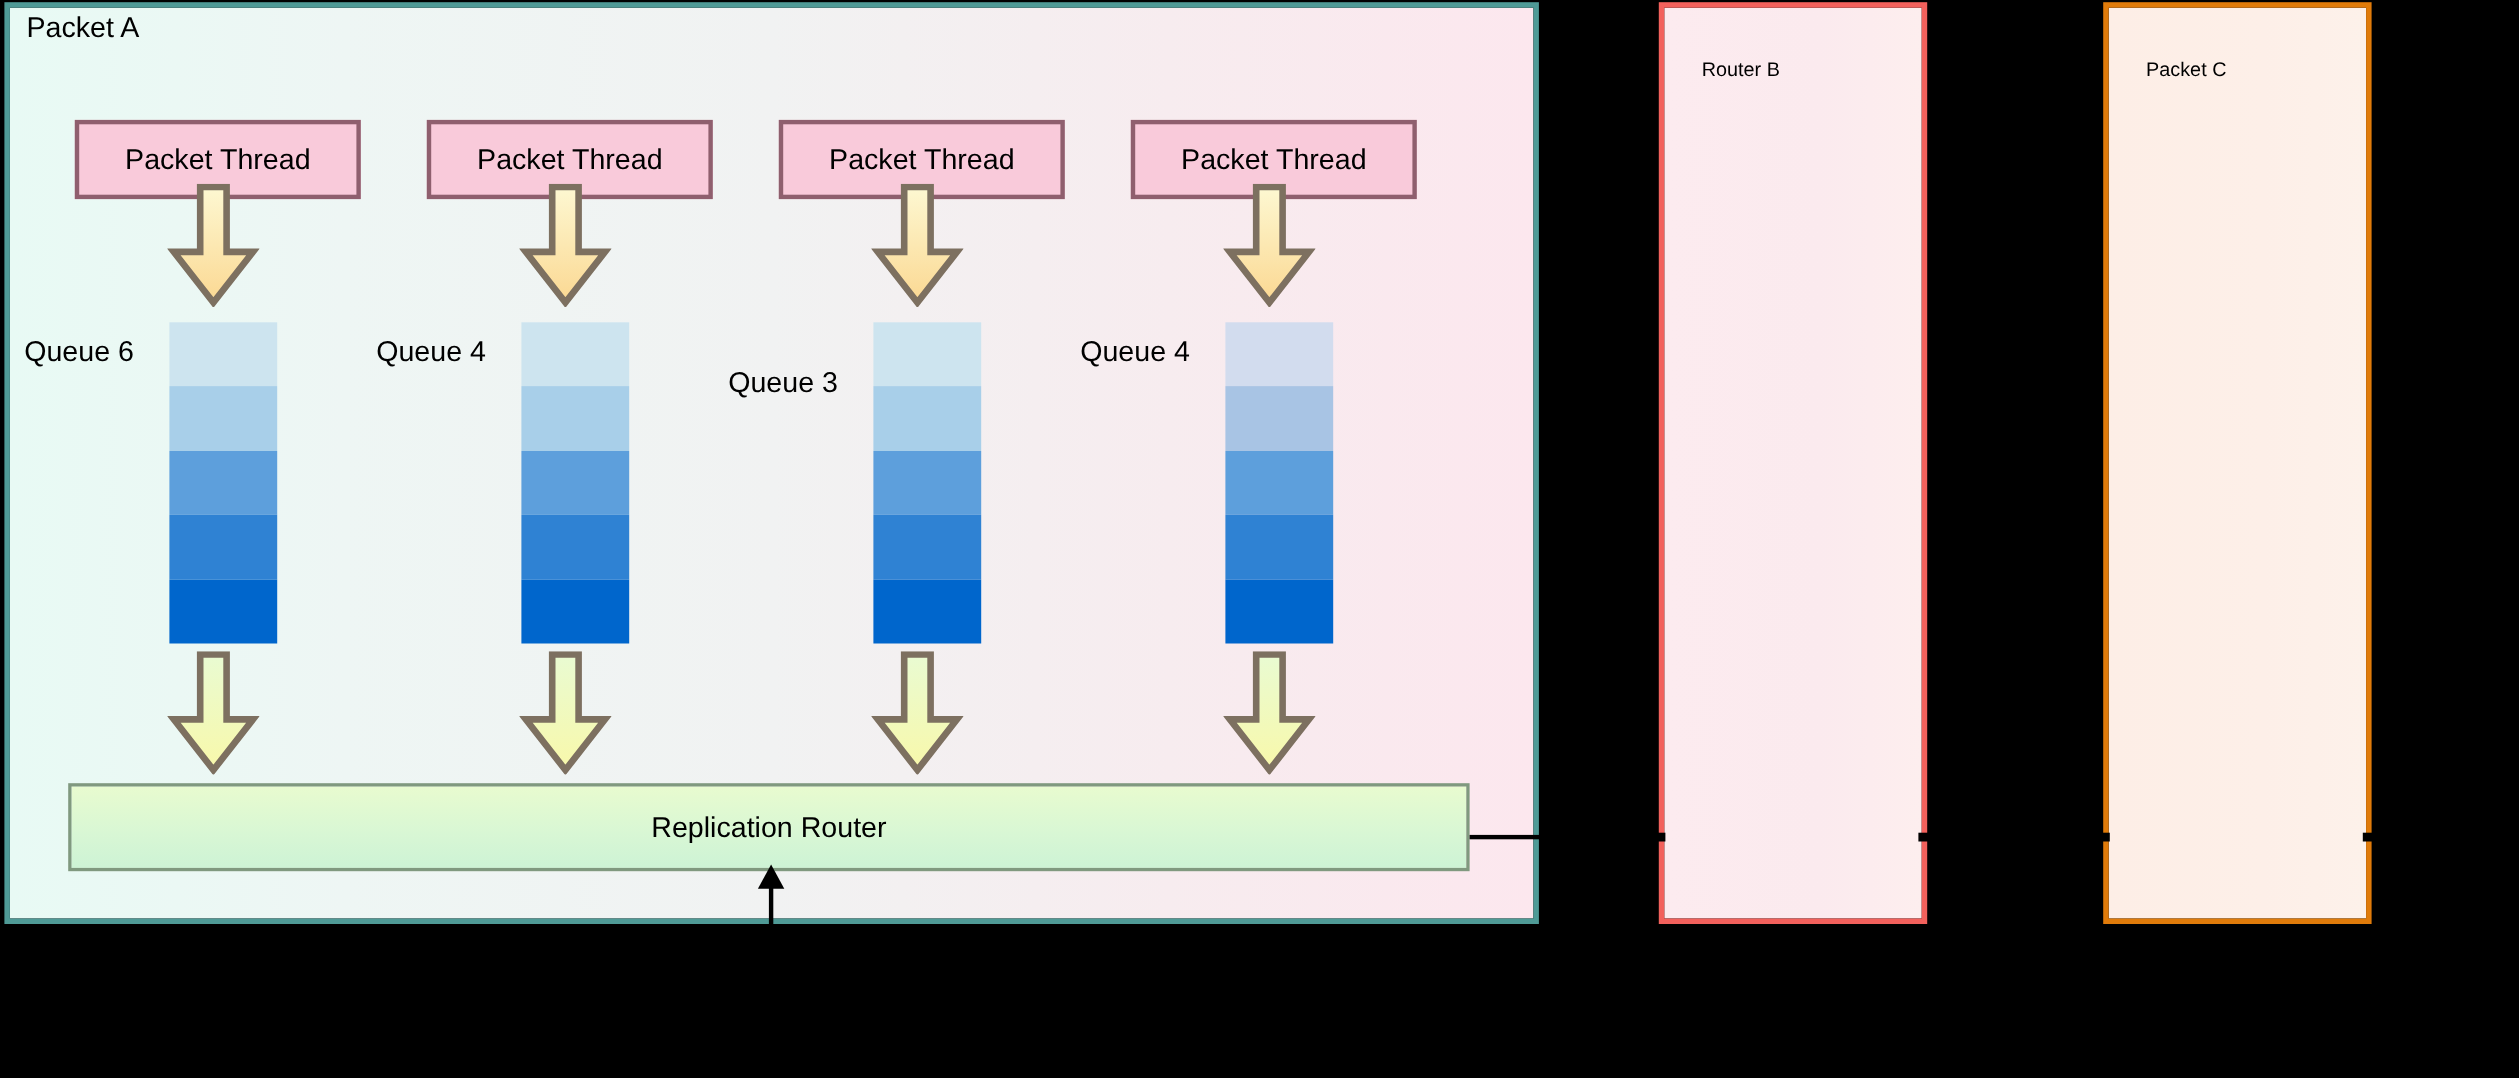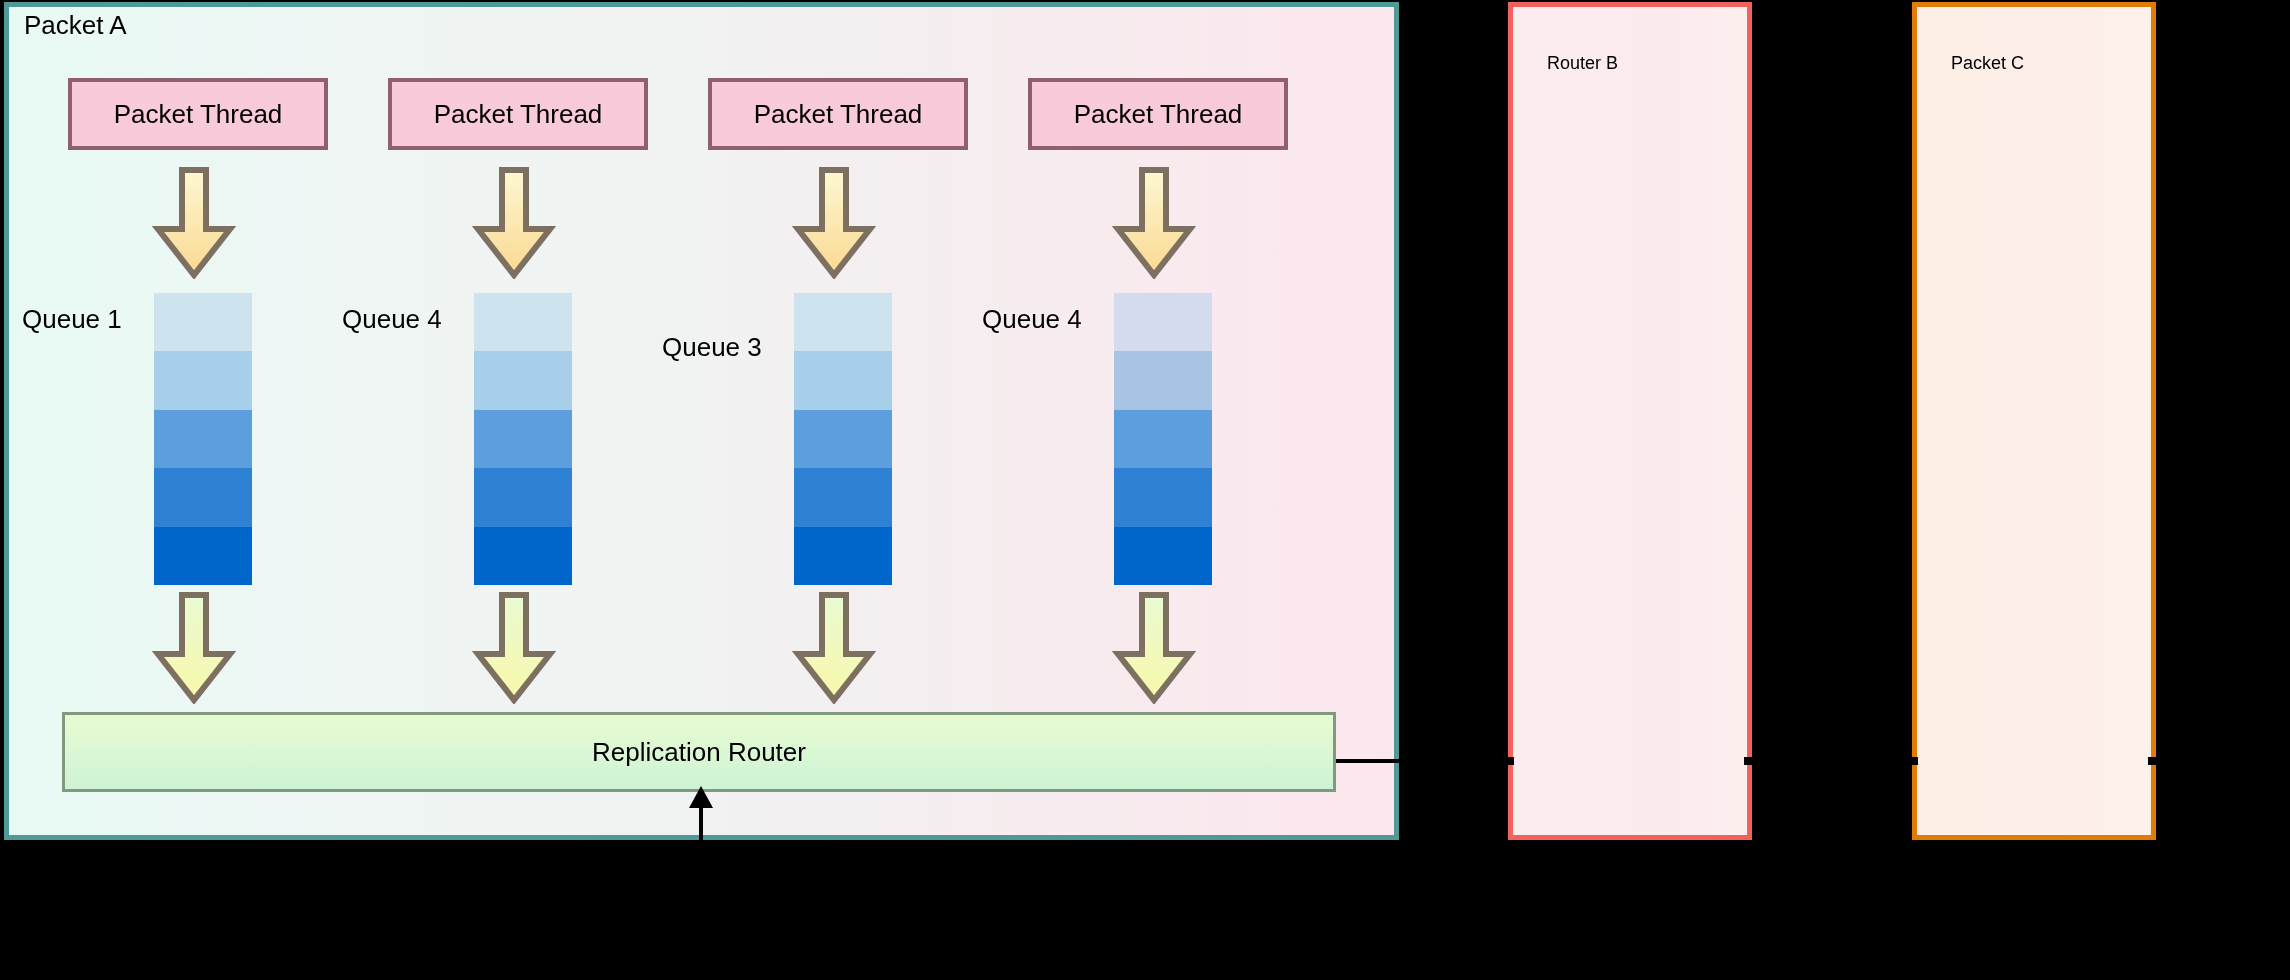--- a/index.html
+++ b/index.html
@@ -41,20 +41,21 @@
     width: 260px;
     height: 72px;
     box-sizing: border-box;
     border: 4px solid #8f5f6e;
     background: #f9cada;
     display: flex;
     align-items: center;
     justify-content: center;
     font-size: 26px;
     color: #000;
+    margin-top: 31px;
   }
   .pt0 { left: 68px;  top: 78px; }
   .pt1 { left: 388px; top: 78px; }
   .pt2 { left: 708px; top: 78px; }
   .pt3 { left: 1028px;top: 78px; }
 
   
   .arrow-down {
     position: absolute;
     width: 84px;
@@ -210,21 +211,21 @@
 <svg class="arrow-down a-top1" viewBox="0 0 84 112">
   <polygon points="30,3 54,3 54,62 78,62 42,108 6,62 30,62" fill="url(#gTop)" stroke="#7d7060" stroke-width="6"></polygon>
 </svg>
 <svg class="arrow-down a-top2" viewBox="0 0 84 112">
   <polygon points="30,3 54,3 54,62 78,62 42,108 6,62 30,62" fill="url(#gTop)" stroke="#7d7060" stroke-width="6"></polygon>
 </svg>
 <svg class="arrow-down a-top3" viewBox="0 0 84 112">
   <polygon points="30,3 54,3 54,62 78,62 42,108 6,62 30,62" fill="url(#gTop)" stroke="#7d7060" stroke-width="6"></polygon>
 </svg>
 
-<div class="queue-label ql0">Queue 1</div>
+<div class="queue-label ql0">Queue 6</div>
 <div class="queue-label ql1">Queue 4</div>
 <div class="queue-label ql2">Queue 3</div>
 <div class="queue-label ql3">Queue 4</div>
 
 <div class="queue-stack qs0">
     <div class="queue-cell" style="background: rgb(205, 228, 239);"></div>
     <div class="queue-cell" style="background: rgb(168, 207, 233);"></div>
     <div class="queue-cell" style="background: rgb(93, 159, 220);"></div>
     <div class="queue-cell" style="background: rgb(47, 130, 211);"></div>
     <div class="queue-cell" style="background: rgb(0, 102, 204);"></div>

